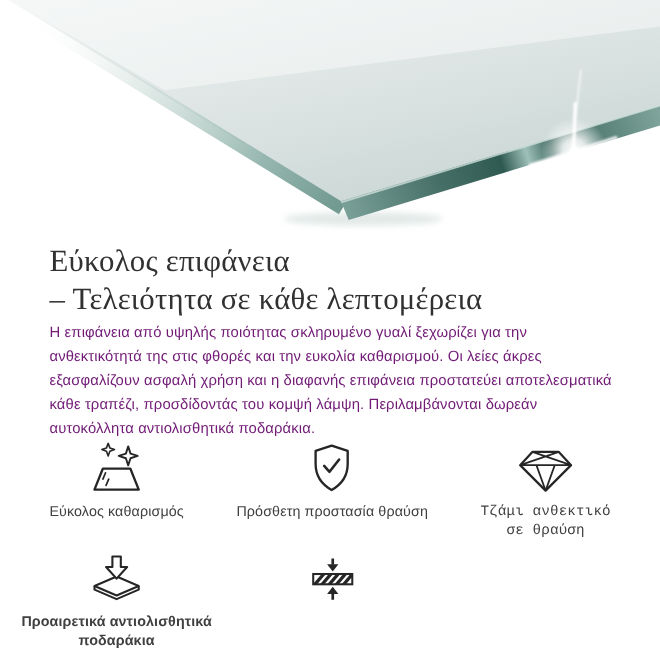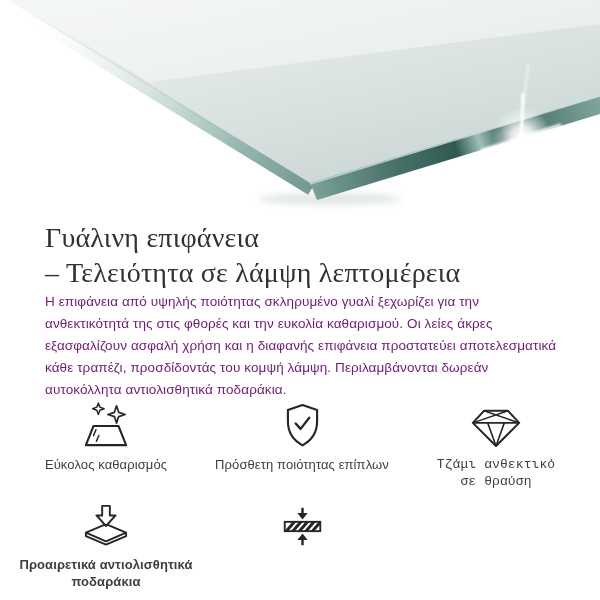--- a/index.html
+++ b/index.html
@@ -94,22 +94,22 @@
           <line x1="523" y1="94" x2="520" y2="180" stroke-width="3"></line>
           <line x1="482" y1="150" x2="560" y2="125" stroke-width="2.6"></line>
           <line x1="528" y1="64" x2="520" y2="137" stroke-width="1.4" opacity="0.8"></line>
         </g>
         <circle cx="522" cy="137" r="3.5" fill="#ffffff"></circle>
       </g>
     </svg>
   </div>
 
   <h1 class="title">
-    <span>Γυάλινη επιφάνεια</span><br>
-    <span>– Τελειότητα σε λάμψη λεπτομέρεια</span>
+    <span>Εύκολος επιφάνεια</span><br>
+    <span>– Τελειότητα σε κάθε λεπτομέρεια</span>
   </h1>
 
   <p class="desc">Η επιφάνεια από υψηλής ποιότητας σκληρυμένο γυαλί ξεχωρίζει για την ανθεκτικότητά της στις φθορές και την ευκολία καθαρισμού. Οι λείες άκρες εξασφαλίζουν ασφαλή χρήση και η διαφανής επιφάνεια προστατεύει αποτελεσματικά κάθε τραπέζι, προσδίδοντάς του κομψή λάμψη. Περιλαμβάνονται δωρεάν αυτοκόλλητα αντιολισθητικά ποδαράκια.</p>
 
   <div class="features">
 
     <div class="feature nowrap">
       <div class="icon-box">
         <svg viewBox="0 0 50 48" width="48" height="46">
           <path class="ln" d="M12,25 L4,45 L46,45 L38,25 Z" stroke-width="2.2" stroke-linejoin="round"></path>
@@ -121,21 +121,21 @@
       <div class="feature-label">Εύκολος καθαρισμός</div>
     </div>
 
     <div class="feature nowrap">
       <div class="icon-box">
         <svg viewBox="0 0 36 46" width="35" height="45">
           <path class="ln" d="M18,2 L33,7 L33,19 C33,31 27,38.5 18,43.5 C9,38.5 3,31 3,19 L3,7 Z" stroke-width="2.2" stroke-linejoin="round"></path>
           <path class="ln" d="M11,21 L16,26.5 L25,15" stroke-width="2.4" stroke-linecap="round" stroke-linejoin="round"></path>
         </svg>
       </div>
-      <div class="feature-label">Πρόσθετη ποιότητας επίπλων</div>
+      <div class="feature-label">Πρόσθετη προστασία θραύση</div>
     </div>
 
 
     <div class="feature w-shatter">
       <div class="icon-box">
         <svg viewBox="0 0 54 44" width="50" height="41">
           <path class="ln" d="M2,17 L14,4 L40,4 L52,17 L27,42 Z" stroke-width="2.2" stroke-linejoin="round"></path>
           <path class="ln" d="M2,17 L52,17 M2,17 L40,4 M14,4 L52,17 M18,17 L27,42 M36,17 L27,42" stroke-width="1.7" stroke-linejoin="round"></path>
         </svg>
       </div>

